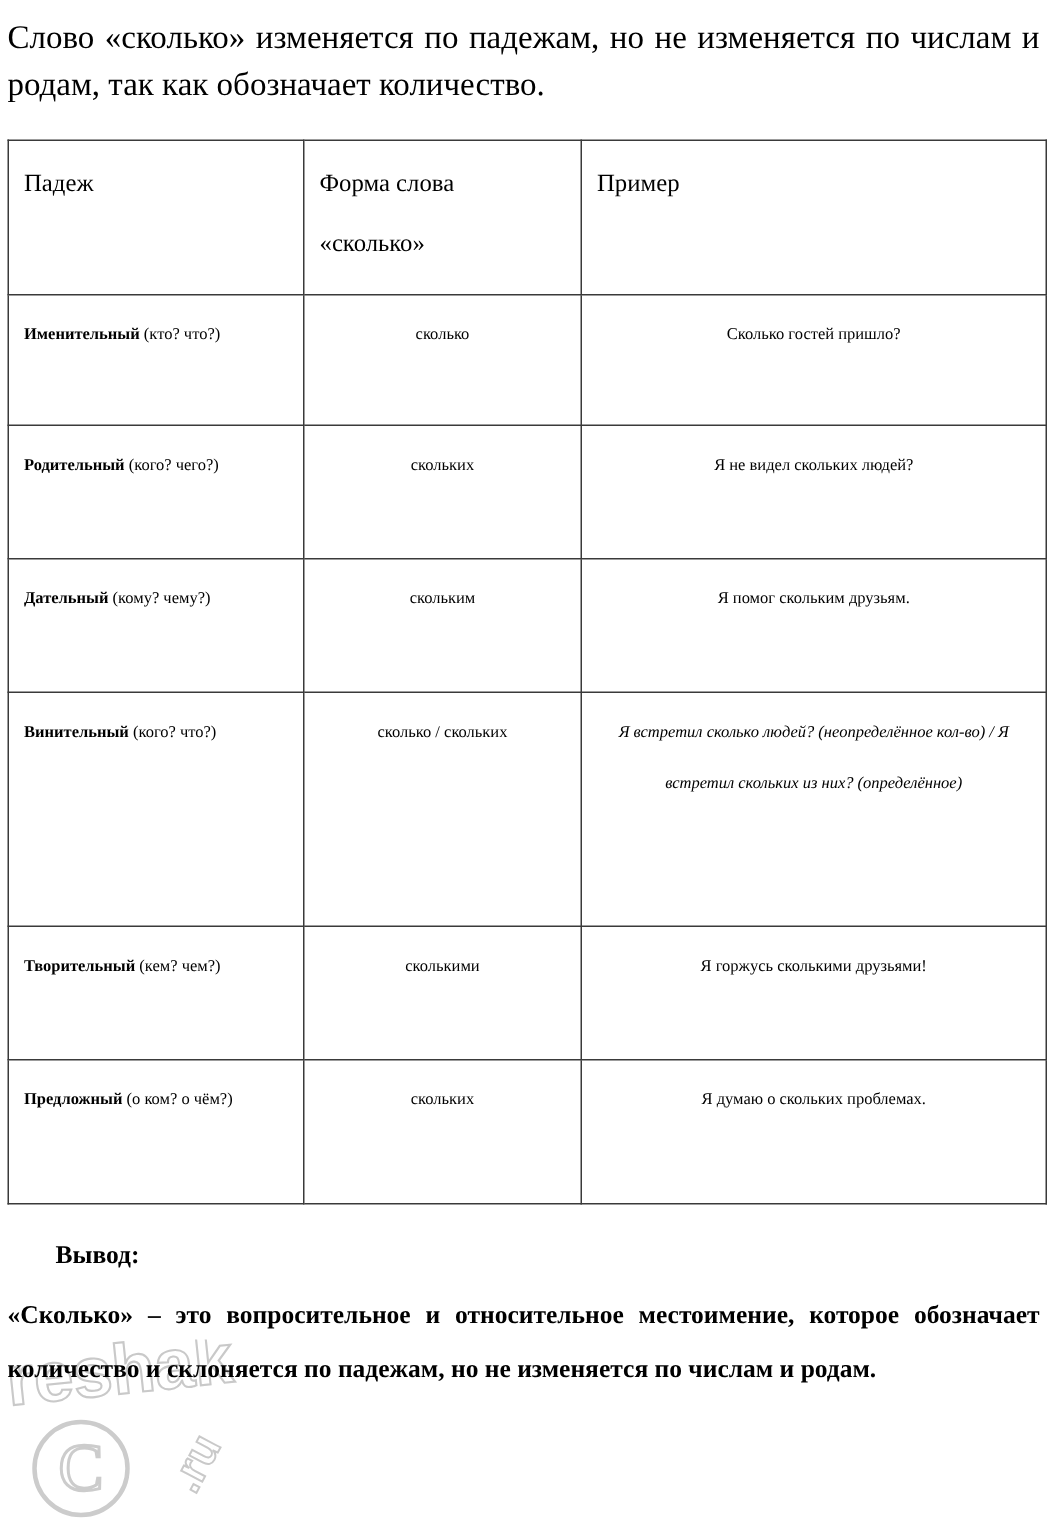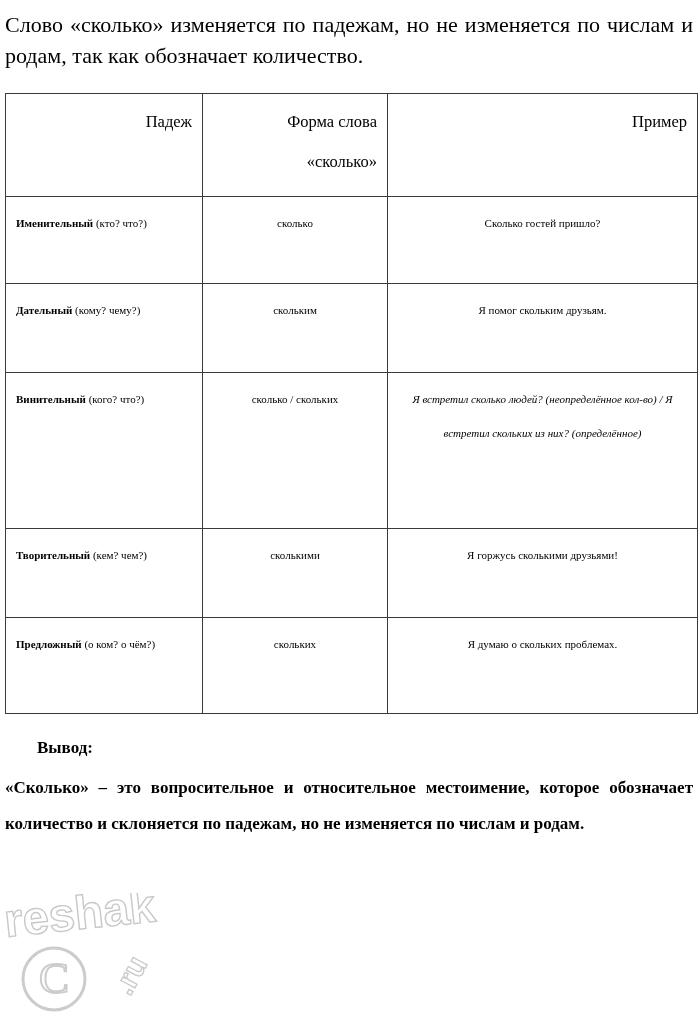--- a/index.html
+++ b/index.html
@@ -93,21 +93,21 @@
     padding-left: 8px;
     padding-right: 8px;
     font-family: Liberation Serif, serif;
   }
   .cell-ex.italic {
     font-style: italic;
   }
 
   
   .th .cell-pad {
-    text-align: right;
+    text-align: left;
     font-size: 16.5px;
     line-height: 40px;
   }
   .th-pad {
     padding: 8px 10px 14px 10px;
   }
 
   
   .r-head td { height: 84px; }
   .r-1 td  { height: 86px; }
@@ -195,20 +195,33 @@
           </div>
         </td>
         <td>
           <div class="cell-pad cell-form">сколько</div>
         </td>
         <td>
           <div class="cell-pad cell-ex">Сколько гостей пришло?</div>
         </td>
       </tr>
 
+      <tr class="r-2">
+        <td>
+          <div class="cell-pad cell-case">
+            <span class="case-name">Родительный</span><span> (кого? чего?)</span>
+          </div>
+        </td>
+        <td>
+          <div class="cell-pad cell-form">скольких</div>
+        </td>
+        <td>
+          <div class="cell-pad cell-ex">Я не видел скольких людей?</div>
+        </td>
+      </tr>
 
       <tr class="r-3">
         <td>
           <div class="cell-pad cell-case">
             <span class="case-name">Дательный</span><span> (кому? чему?)</span>
           </div>
         </td>
         <td>
           <div class="cell-pad cell-form">скольким</div>
         </td>

